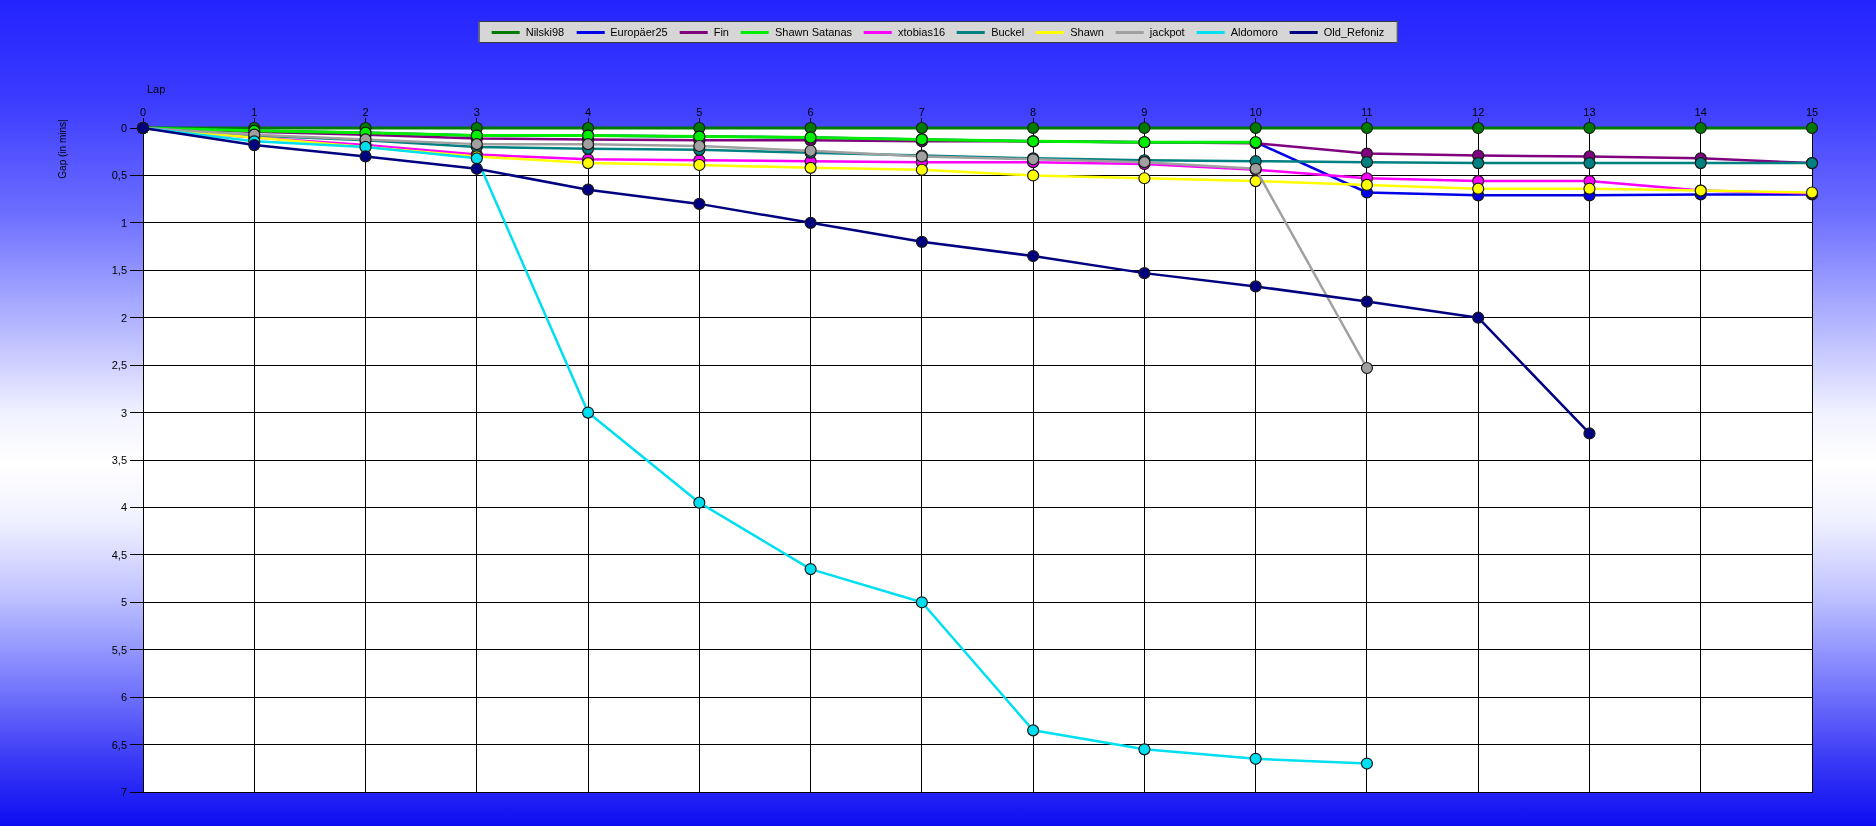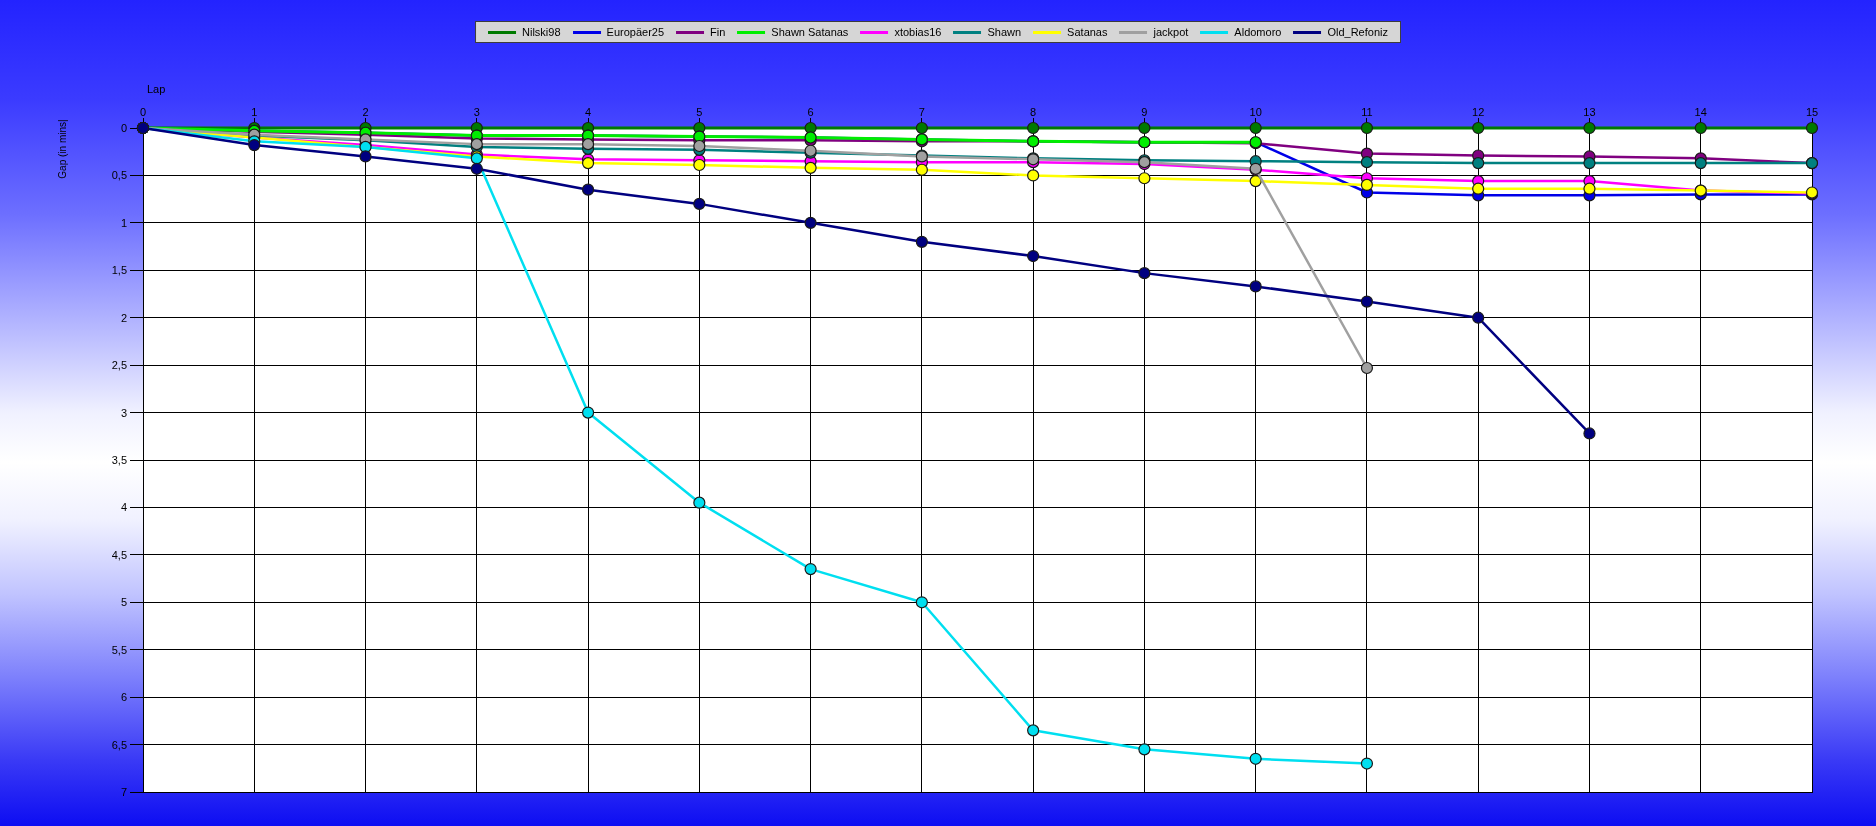--- a/index.html
+++ b/index.html
@@ -45,25 +45,25 @@
       <div class="legend-item">
         <span class="legend-swatch" style="background: rgb(0, 238, 0);"></span>
         <span class="legend-label">Shawn Satanas</span>
       </div>
       <div class="legend-item">
         <span class="legend-swatch" style="background: rgb(255, 0, 255);"></span>
         <span class="legend-label">xtobias16</span>
       </div>
       <div class="legend-item">
         <span class="legend-swatch" style="background: rgb(0, 128, 128);"></span>
+        <span class="legend-label">Buckel</span>
+      </div>
+      <div class="legend-item">
+        <span class="legend-swatch" style="background: rgb(255, 255, 0);"></span>
         <span class="legend-label">Shawn</span>
-      </div>
-      <div class="legend-item">
-        <span class="legend-swatch" style="background: rgb(255, 255, 0);"></span>
-        <span class="legend-label">Satanas</span>
       </div>
       <div class="legend-item">
         <span class="legend-swatch" style="background: rgb(160, 160, 160);"></span>
         <span class="legend-label">jackpot</span>
       </div>
       <div class="legend-item">
         <span class="legend-swatch" style="background: rgb(0, 223, 240);"></span>
         <span class="legend-label">Aldomoro</span>
       </div>
       <div class="legend-item">

